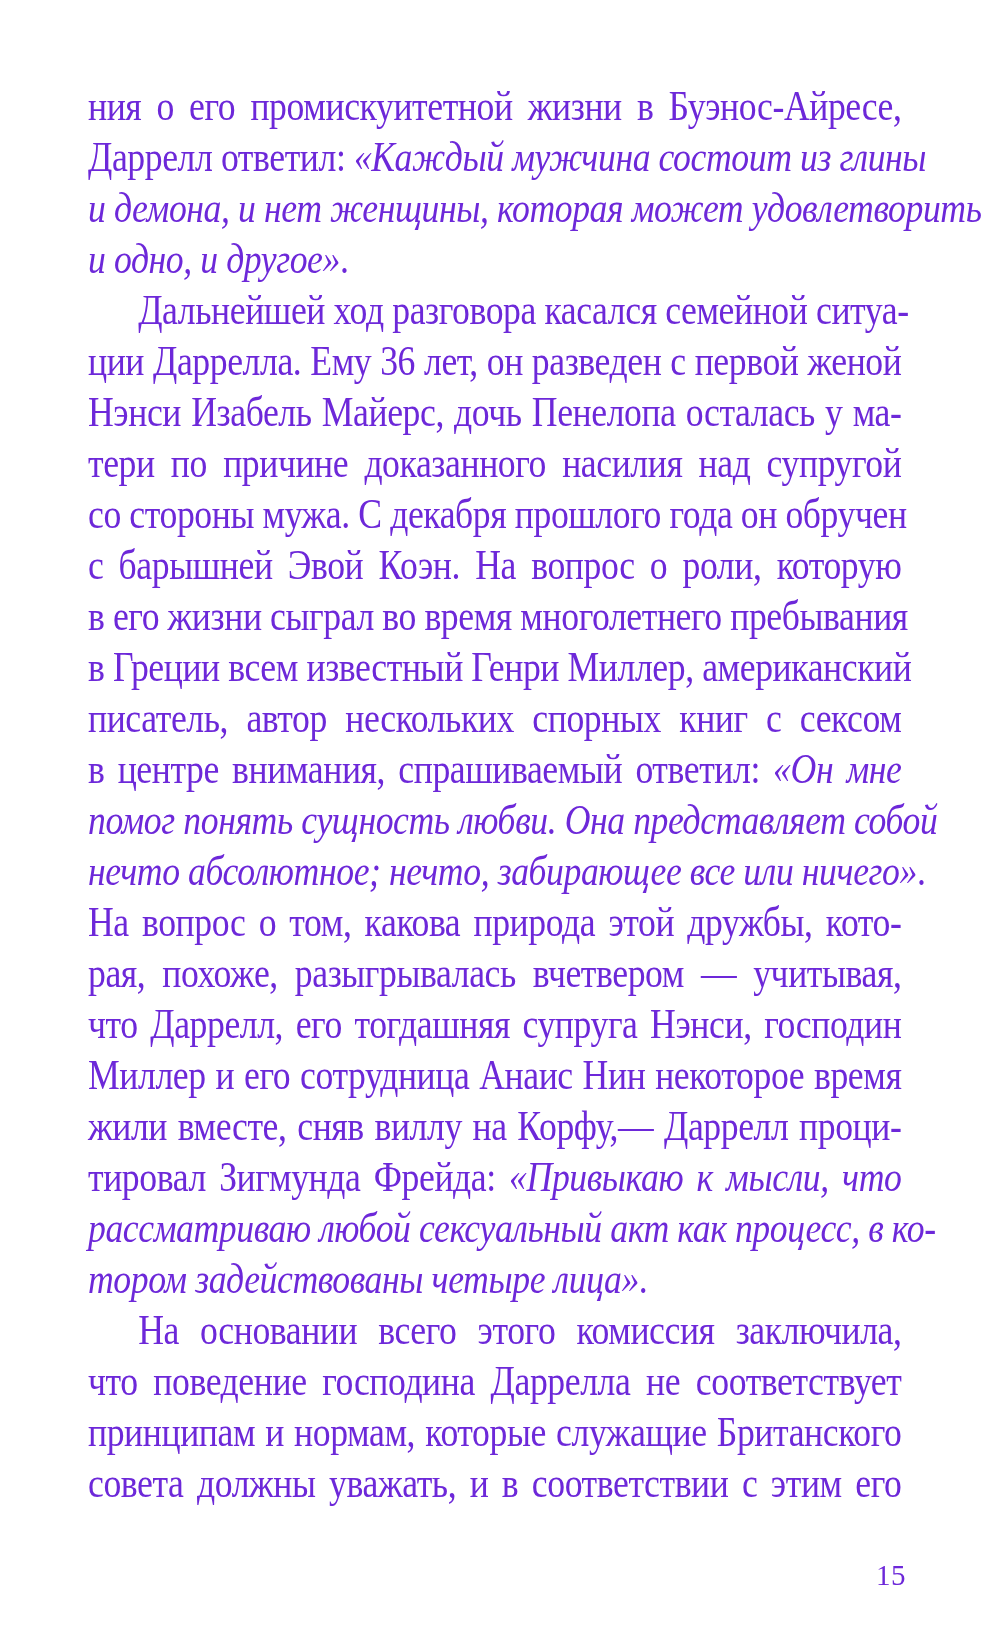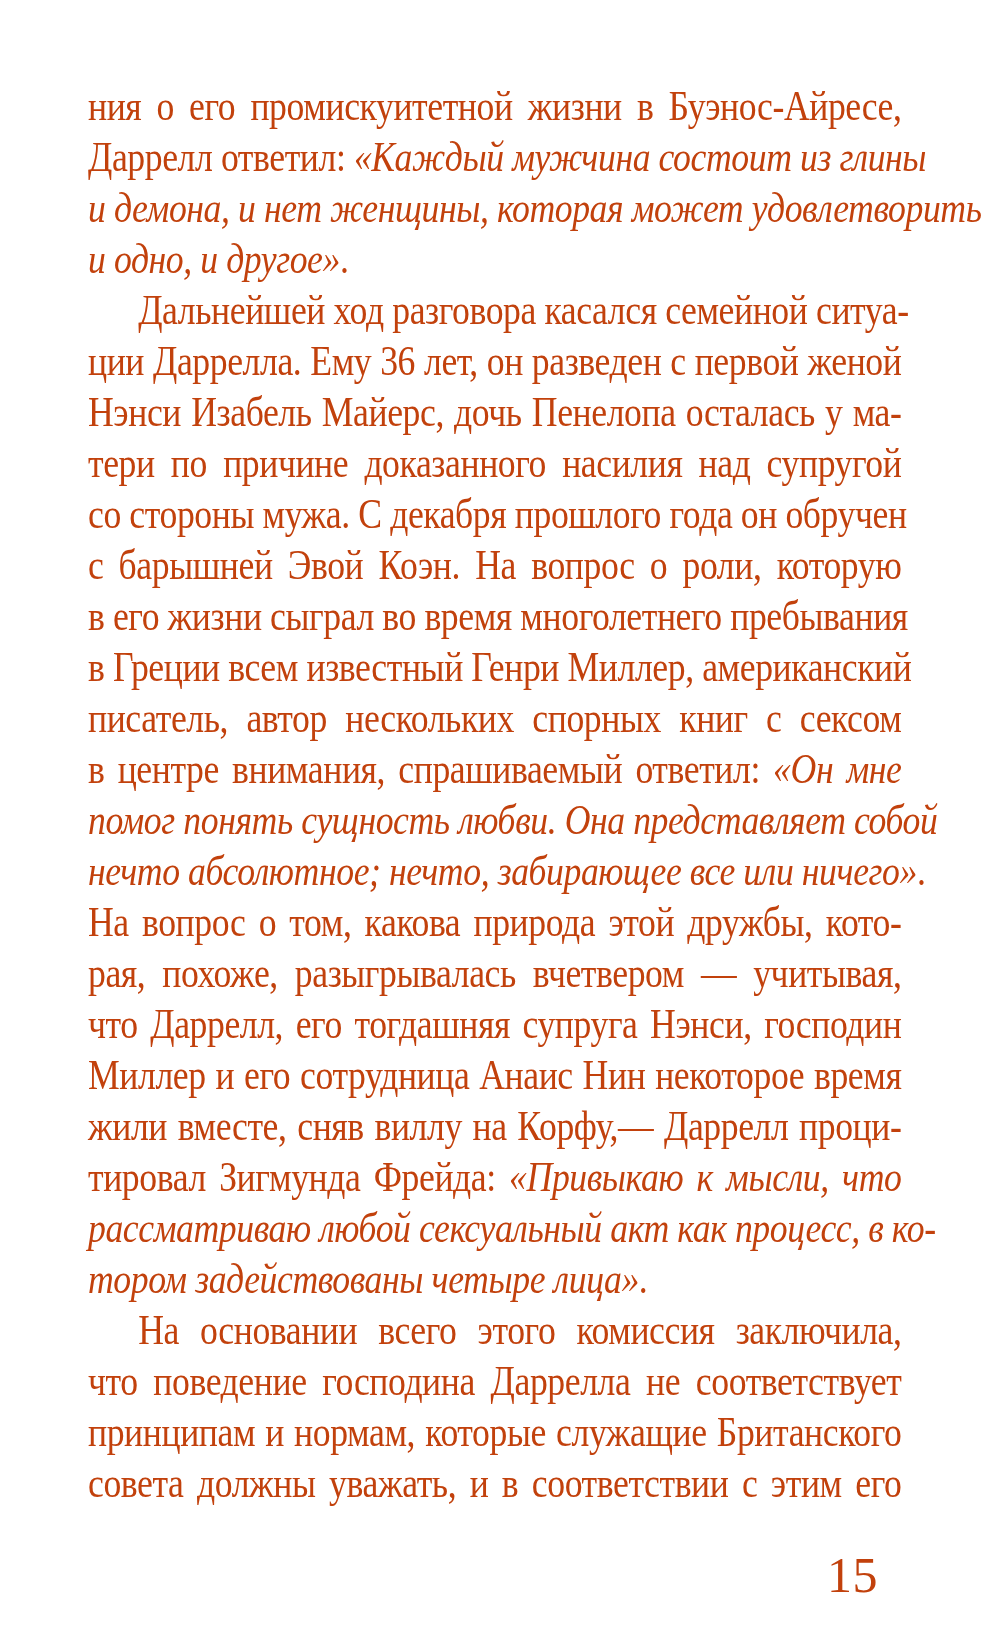--- a/index.html
+++ b/index.html
@@ -6,21 +6,21 @@
     margin: 0;
     padding: 0;
     background: #ffffff;
   }
   .page {
     position: relative;
     width: 1000px;
     height: 1628px;
     background: #ffffff;
     font-family: "Liberation Serif", "DejaVu Serif", serif;
-    color: #c2410c;
+    color: #6d28d9;
     overflow: hidden;
   }
   .text-block {
     position: absolute;
     left: 88px;
     top: 81px;
     width: 957px;
   }
   .line {
     width: 957px;
@@ -34,25 +34,25 @@
     text-justify: inter-word;
     transform: scaleX(0.85);
     transform-origin: 0 50%;
   }
   .line.indent { padding-left: 59px; width: 898px; }
   .line.lastline { text-align-last: left; }
   .seg-italic { font-style: italic; }
   .seg-roman { font-style: normal; }
   .page-number {
     position: absolute;
-    left: 76px;
+    left: 104px;
     top: 1550px;
     width: 802px;
     text-align: right;
-    font-size: 50px;
+    font-size: 29px;
     line-height: 51px;
     letter-spacing: 0.5px;
   }
 </style>
 </head>
 <body>
 
 <div class="page">
   <div class="text-block" id="text-block">
       <div class="line"><span class="seg-roman">ния о его промискуитетной жизни в Буэнос-Айресе,</span></div>

